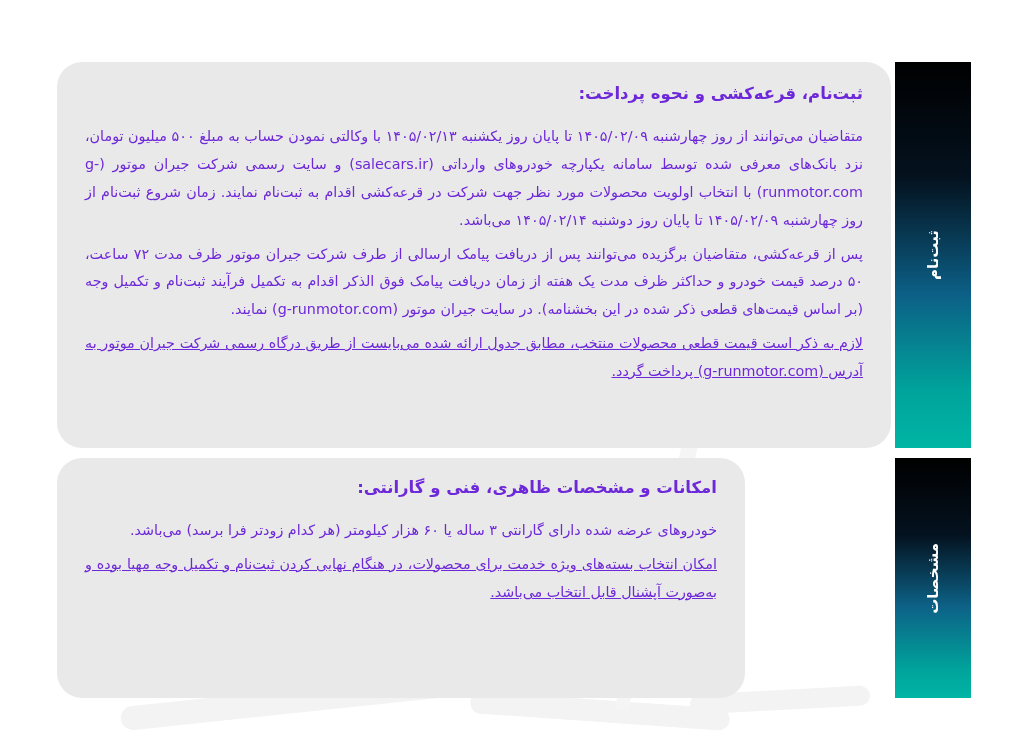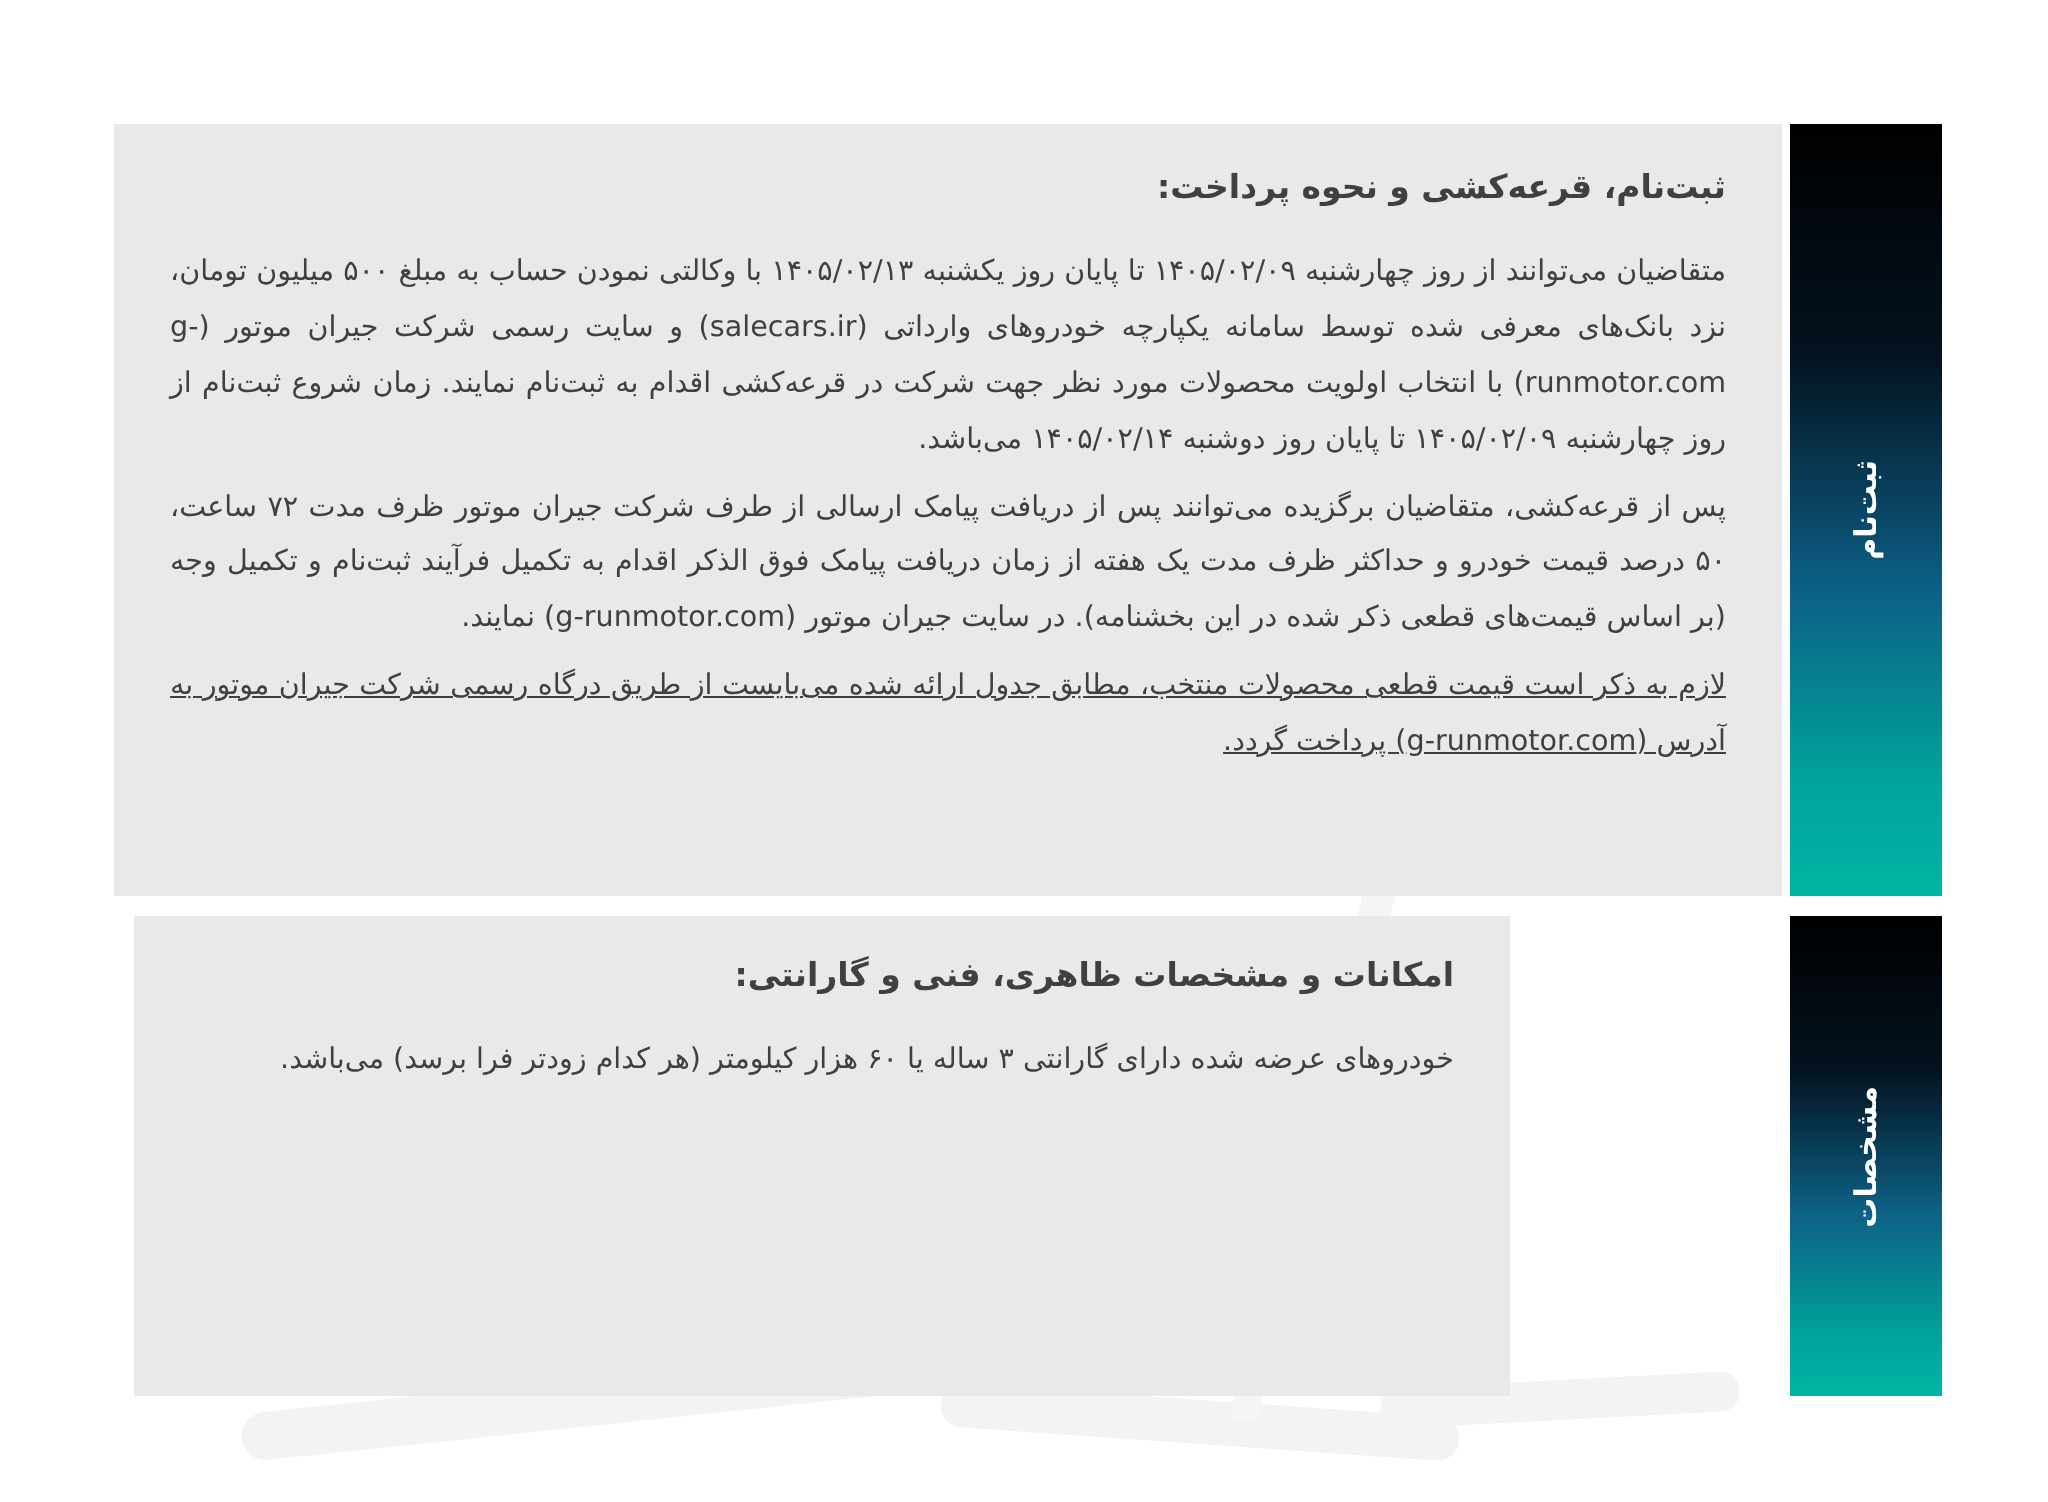--- a/index.html
+++ b/index.html
@@ -40,32 +40,33 @@
     position: relative;
     z-index: 1;
     width: 1024px;
     height: 751px;
   }
 
   
   .panel {
     position: absolute;
     background: #e9e9e9;
-    color: #404040;
+    color: #6d28d9;
     box-sizing: border-box;
+    border-radius: 25px;
   }
   .panel-1 {
     left: 57px;
     top: 62px;
     width: 834px;
     height: 386px;
     padding: 22px 28px 18px 28px;
   }
   .panel-2 {
-    left: 67px;
+    left: 57px;
     top: 458px;
     width: 688px;
     height: 240px;
     padding: 20px 28px 18px 28px;
   }
 
   .panel-title {
     font-size: 16.5px;
     font-weight: bold;
     text-align: right;
@@ -135,19 +136,20 @@
     <p class="para last">لازم به ذکر است قیمت قطعی محصولات منتخب، مطابق جدول ارائه شده می‌بایست از طریق درگاه رسمی شرکت جیران موتور به آدرس (g-runmotor.com) پرداخت گردد.</p>
   </section>
 
   <div class="tab tab-1">
     <span class="tab-label">ثبت‌نام</span>
   </div>
 
   <section class="panel panel-2">
     <h2 class="panel-title">امکانات و مشخصات ظاهری، فنی و گارانتی:</h2>
     <p class="para nj">خودروهای عرضه شده دارای گارانتی ۳ ساله یا ۶۰ هزار کیلومتر (هر کدام زودتر فرا برسد) می‌باشد.</p>
+    <p class="para last">امکان انتخاب بسته‌های ویژه خدمت برای محصولات، در هنگام نهایی کردن ثبت‌نام و تکمیل وجه مهیا بوده و به‌صورت آپشنال قابل انتخاب می‌باشد.</p>
   </section>
 
   <div class="tab tab-2">
     <span class="tab-label">مشخصات</span>
   </div>
 
 </div>
 
 </body></html>

